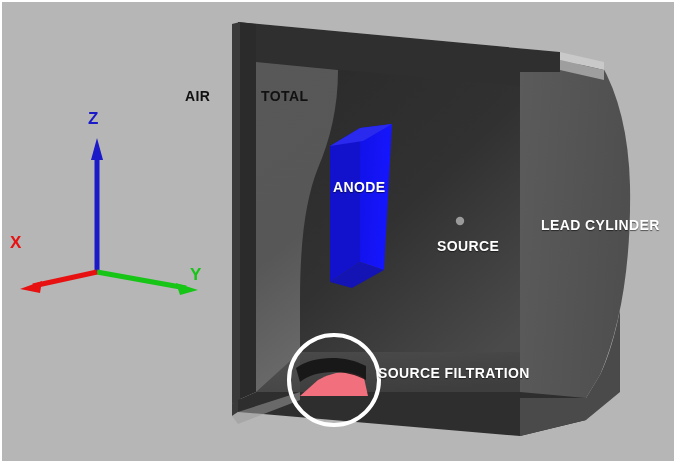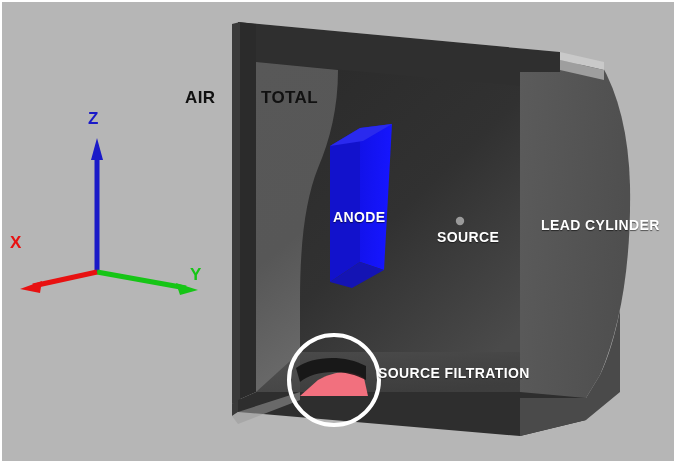--- a/index.html
+++ b/index.html
@@ -22,21 +22,21 @@
   }
   svg.layer{position:absolute;left:0;top:0;width:676px;height:463px;}
 
   .lbl{
     position:absolute;
     font-weight:bold;
     letter-spacing:0.4px;
     white-space:nowrap;
     line-height:1;
   }
-  .lbl-dark{color:#111111;font-size:17px;}
+  .lbl-dark{color:#111111;font-size:14px;}
   .lbl-light{color:#ffffff;font-size:14px;text-shadow:0 1px 1px rgba(0,0,0,.55);}
   .axis-lbl{position:absolute;font-weight:bold;font-size:17px;line-height:1;}
 </style>
 </head>
 <body>
 
 <div id="stage">
 
   <svg class="layer" viewBox="0 0 676 463">
 
@@ -127,22 +127,22 @@
   </svg>
 
   <div class="axis-lbl" style="left:88px;top:110px;color:#1a1ac8;">Z</div>
   <div class="axis-lbl" style="left:10px;top:234px;color:#e81111;">X</div>
   <div class="axis-lbl" style="left:190px;top:266px;color:#16c516;">Y</div>
 
   <div class="lbl lbl-dark" style="left:185px;top:89px;">AIR</div>
 
   <div class="lbl lbl-dark" style="left:261px;top:89px;">TOTAL</div>
 
-  <div class="lbl lbl-light" style="left:333px;top:210px;">ANODE</div>
+  <div class="lbl lbl-light" style="left:333px;top:180px;">ANODE</div>
 
-  <div class="lbl lbl-light" style="left:437px;top:230px;">SOURCE</div>
+  <div class="lbl lbl-light" style="left:437px;top:239px;">SOURCE</div>
 
   <div class="lbl lbl-light" style="left:541px;top:218px;">LEAD CYLINDER</div>
 
   <div class="lbl lbl-light" style="left:378px;top:366px;">SOURCE FILTRATION</div>
 
   <div id="frame"></div>
 </div>
 
 </body></html>

